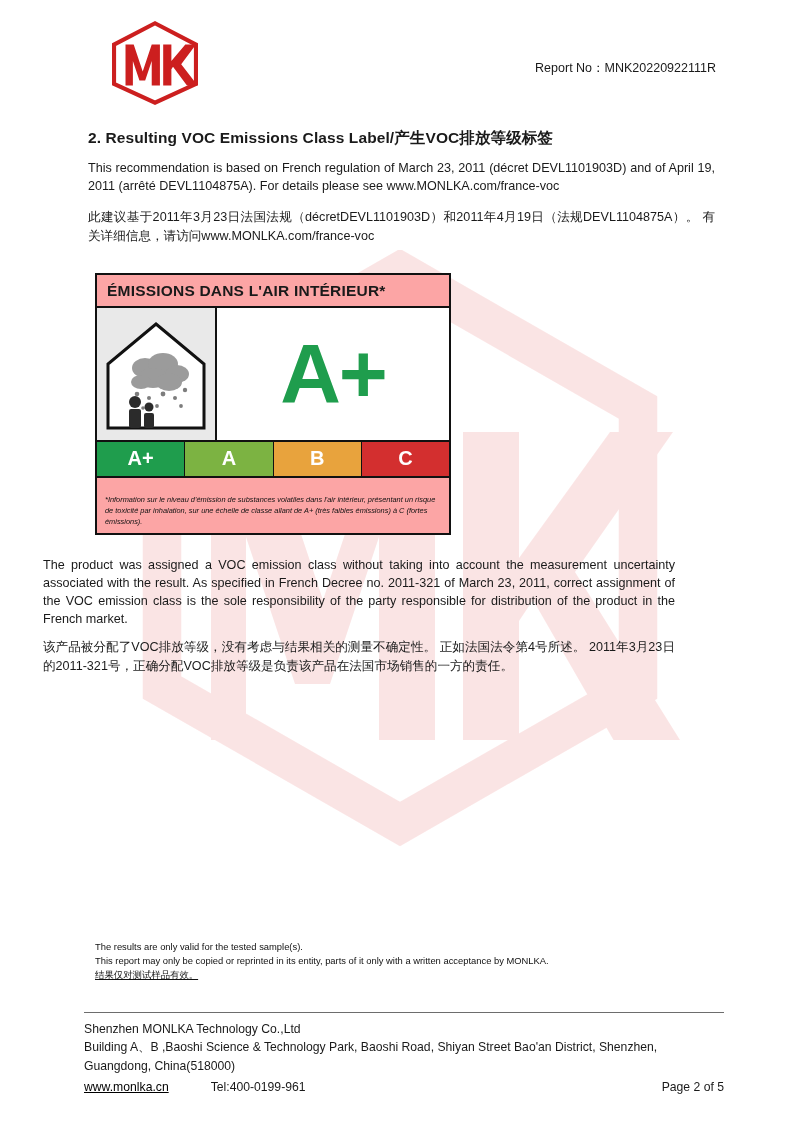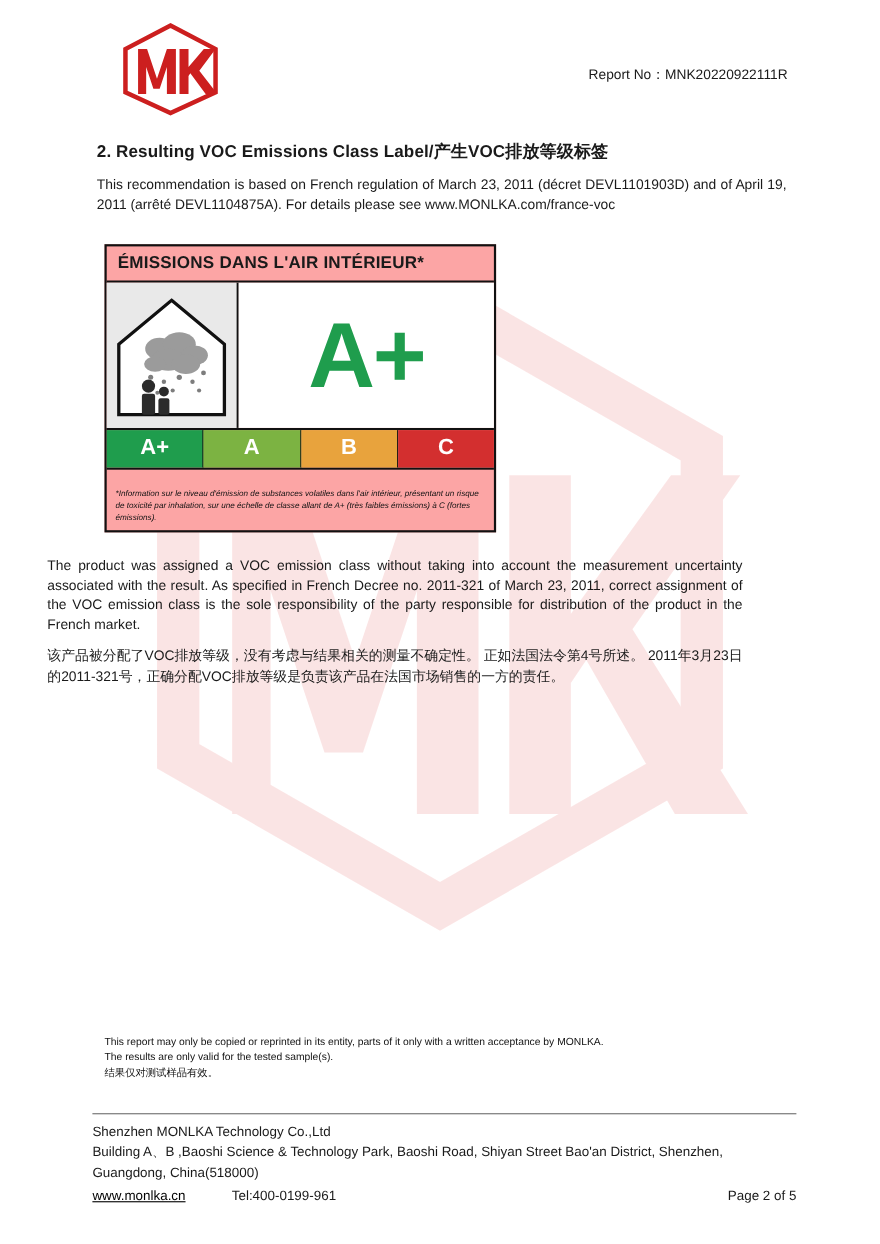--- a/index.html
+++ b/index.html
@@ -180,20 +180,21 @@
   }
   .fn-en {
     font-size: 9.4px;
     line-height: 1.5;
     color: #111;
   }
   .fn-cn {
     font-size: 9.4px;
     line-height: 1.55;
     color: #111;
+    text-decoration: underline;
   }
 
   
   .footer {
     position: absolute;
     left: 0;
     top: 1012px;
     width: 800px;
     z-index: 2;
   }
@@ -256,20 +257,21 @@
         </svg>
       </div>
       <div class="report-no">
         <span>Report No：</span><span>MNK20220922111R</span>
       </div>
     </div>
 
     <div class="section-title">2. Resulting VOC Emissions Class Label/产生VOC排放等级标签</div>
 
     <div class="para">This recommendation is based on French regulation of March 23, 2011 (décret DEVL1101903D) and of April 19, 2011 (arrêté DEVL1104875A). For details please see www.MONLKA.com/france-voc</div>
+    <div class="para cn">此建议基于2011年3月23日法国法规（décretDEVL1101903D）和2011年4月19日（法规DEVL1104875A）。 有关详细信息，请访问www.MONLKA.com/france-voc</div>
 
     <div class="label-wrap">
       <div class="emis-label">
         <div class="emis-title">ÉMISSIONS DANS L'AIR INTÉRIEUR*</div>
         <div class="emis-body">
           <div class="emis-house">
             <svg viewBox="0 0 118 132" xmlns="http://www.w3.org/2000/svg">
               <rect x="0" y="0" width="118" height="132" fill="#e9e9e9"></rect>
               <polygon points="59,16 107,56 107,120 11,120 11,56" fill="#ffffff" stroke="#111" stroke-width="3"></polygon>
               <g fill="#9b9b9b">
@@ -319,22 +321,22 @@
         <div class="emis-foot">*Information sur le niveau d'émission de substances volatiles dans l'air intérieur, présentant un risque de toxicité par inhalation, sur une échelle de classe allant de A+ (très faibles émissions) à C (fortes émissions).</div>
       </div>
     </div>
 
     <div class="body-para">The product was assigned a VOC emission class without taking into account the measurement uncertainty associated with the result. As specified in French Decree no. 2011-321 of March 23, 2011, correct assignment of the VOC emission class is the sole responsibility of the party responsible for distribution of the product in the French market.</div>
     <div class="body-para cn">该产品被分配了VOC排放等级，没有考虑与结果相关的测量不确定性。 正如法国法令第4号所述。 2011年3月23日的2011-321号，正确分配VOC排放等级是负责该产品在法国市场销售的一方的责任。</div>
 
   </div>
 
   <div class="footnotes">
+    <div class="fn-en">The results are only valid for the tested sample(s).</div>
     <div class="fn-en">This report may only be copied or reprinted in its entity, parts of it only with a written acceptance by MONLKA.</div>
-    <div class="fn-en">The results are only valid for the tested sample(s).</div>
     <div class="fn-cn">结果仅对测试样品有效。</div>
   </div>
 
   <div class="footer">
     <div class="footer-rule"></div>
     <div class="footer-line" style="margin-top:7px;">Shenzhen MONLKA Technology Co.,Ltd</div>
     <div class="footer-line">Building A、B ,Baoshi Science &amp; Technology Park, Baoshi Road, Shiyan Street Bao'an District, Shenzhen, Guangdong, China(518000)</div>
     <div class="footer-bottom">
       <a class="footer-url" href="#">www.monlka.cn</a>
       <span class="footer-tel">Tel:400-0199-961</span>

